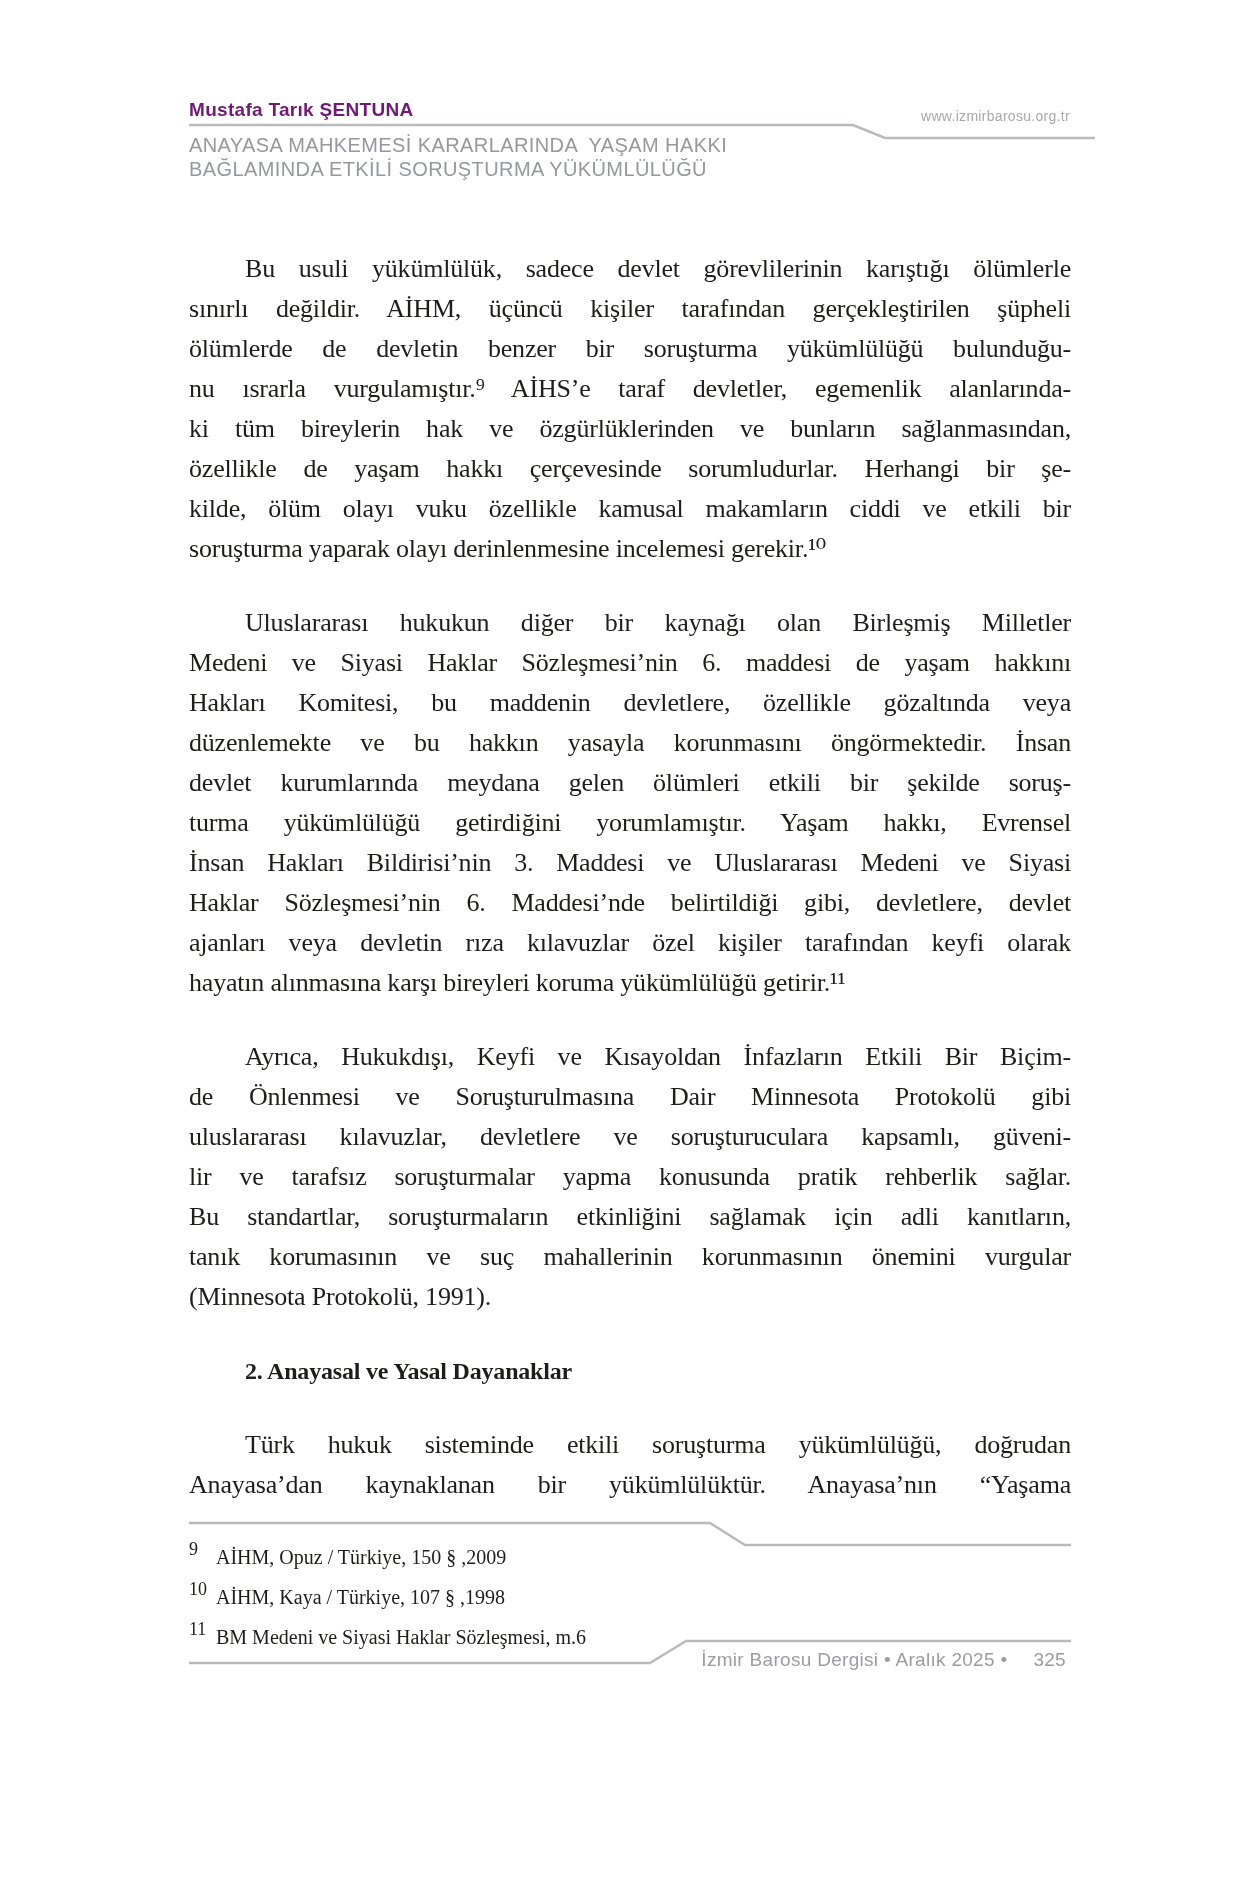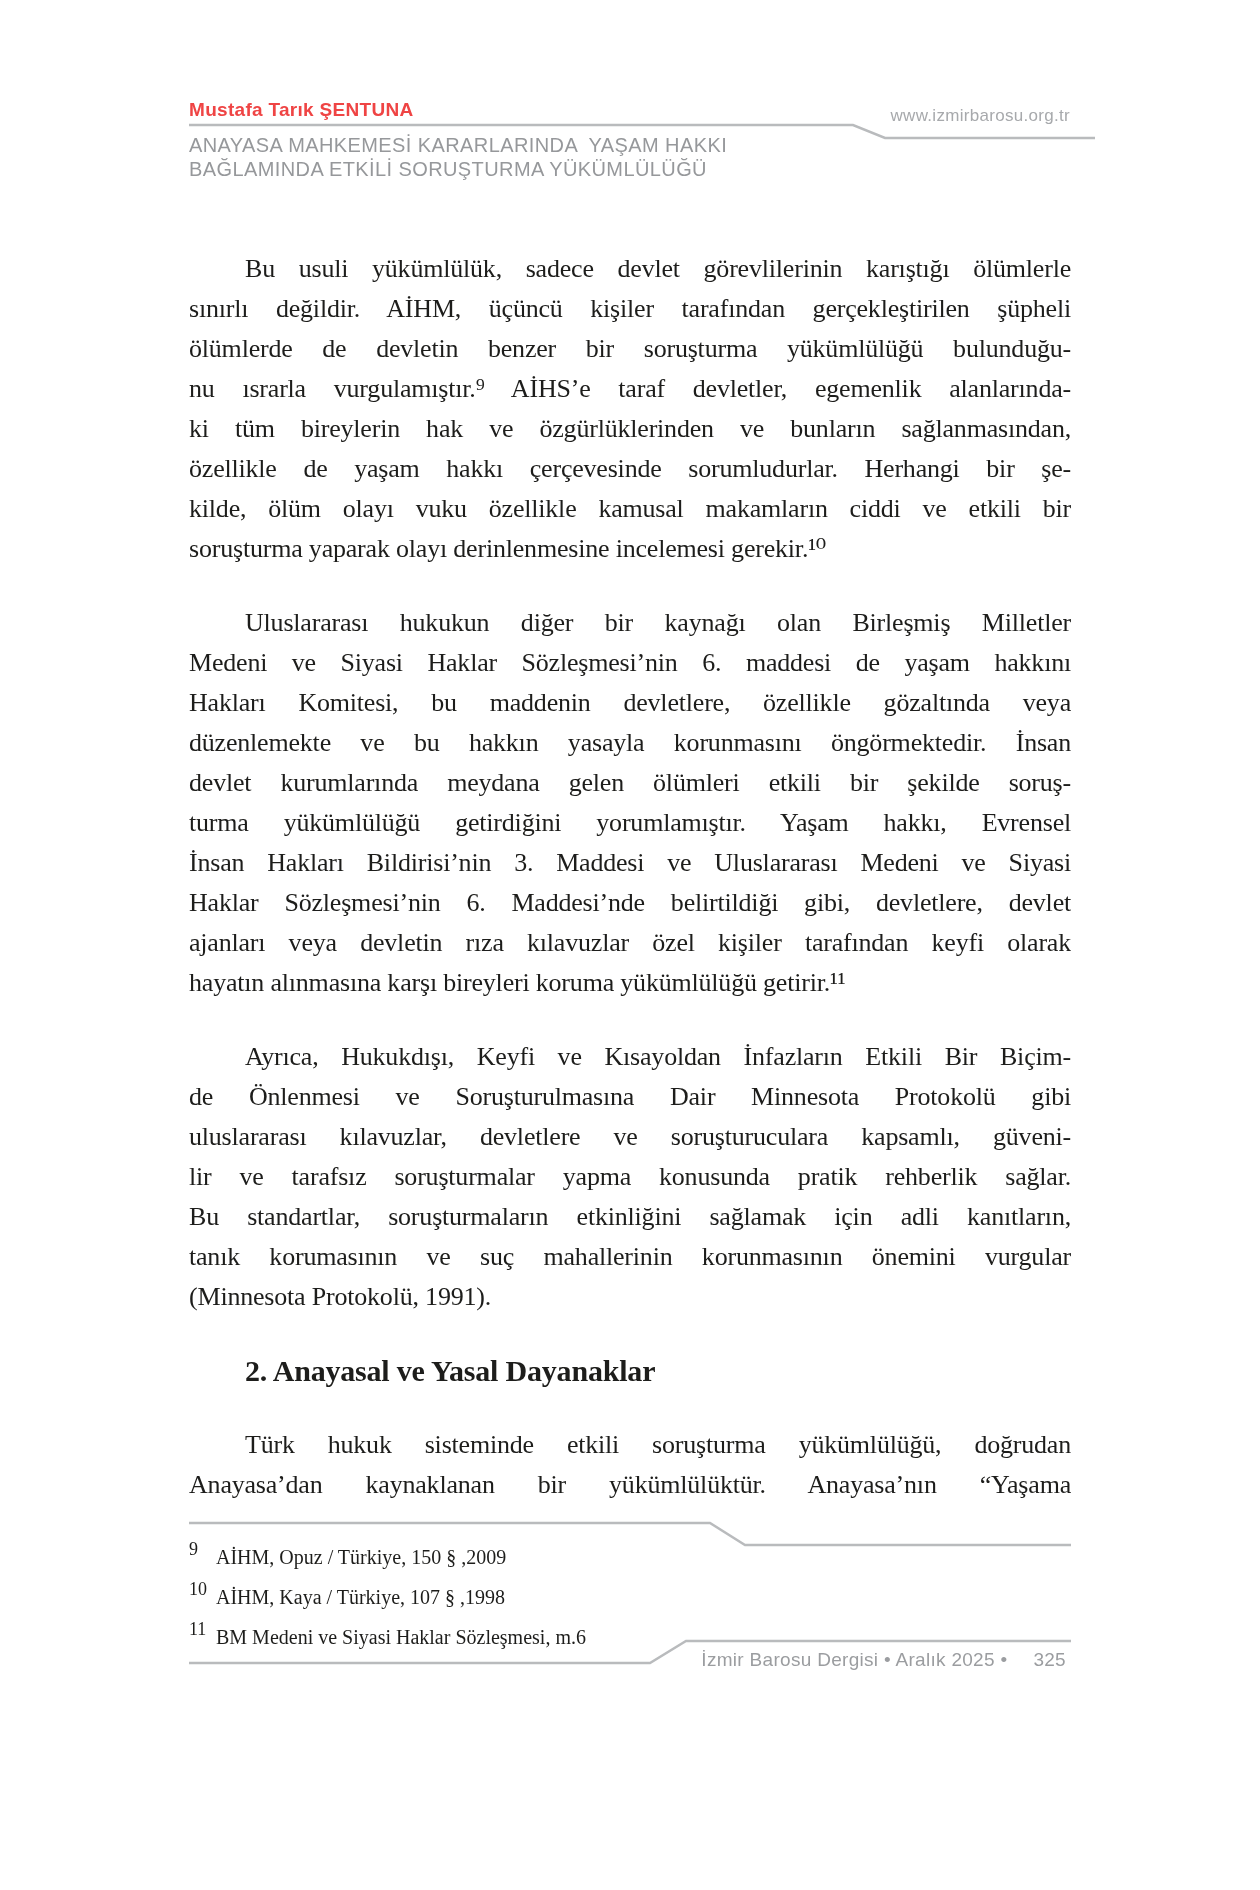--- a/index.html
+++ b/index.html
@@ -10,27 +10,27 @@
     margin:0 auto;
     overflow:hidden;
     font-family:"Liberation Serif","DejaVu Serif",serif;
   }
 
   
   .author {
     position:absolute; left:189px; top:98px;
     font-family:"Liberation Sans","DejaVu Sans",sans-serif;
     font-weight:bold; font-size:19px; line-height:24px;
-    color:#ef4444; letter-spacing:0.3px;
+    color:#701a75; letter-spacing:0.3px;
   }
   .header-rule { position:absolute; left:189px; top:110px; }
   .website {
     position:absolute; top:105px; right:190px;
     font-family:"Liberation Sans","DejaVu Sans",sans-serif;
-    font-size:17px; line-height:22px; color:#a7a9ac; letter-spacing:0.3px;
+    font-size:14px; line-height:22px; color:#a7a9ac; letter-spacing:0.3px;
   }
   .title-line {
     position:absolute; left:189px;
     font-family:"Liberation Sans","DejaVu Sans",sans-serif;
     font-size:20px; line-height:24px; color:#96989b;
     letter-spacing:0.4px; white-space:pre;
   }
   .title-line.l1 { top:133px; }
   .title-line.l2 { top:157px; }
 
@@ -43,21 +43,21 @@
   .para { margin:0 0 34px 0; }
   .para:last-child { margin-bottom:12px; }
   .bline {
     height:40px; line-height:40px; overflow:hidden;
     text-align:justify; text-align-last:justify;
   }
   .bline.indent { padding-left:56px; }
   .bline.lastline { text-align-last:left; }
   .heading-line {
     height:40px; line-height:40px; margin:0 0 34px 0;
-    padding-left:56px; font-weight:bold; font-size:30px; color:#1d1d1b;
+    padding-left:56px; font-weight:bold; font-size:24px; color:#1d1d1b;
     letter-spacing:-0.2px;
   }
 
   
   .footnote-rule { position:absolute; left:189px; top:1521px; }
   .footnotes { position:absolute; left:189px; top:1537px; width:882px; color:#1d1d1b; }
   .footnote { height:40px; line-height:40px; font-size:20px; white-space:nowrap; }
   .fn-num {
     display:inline-block; width:27px;
     font-size:18px; position:relative; top:-9px; vertical-align:baseline;

